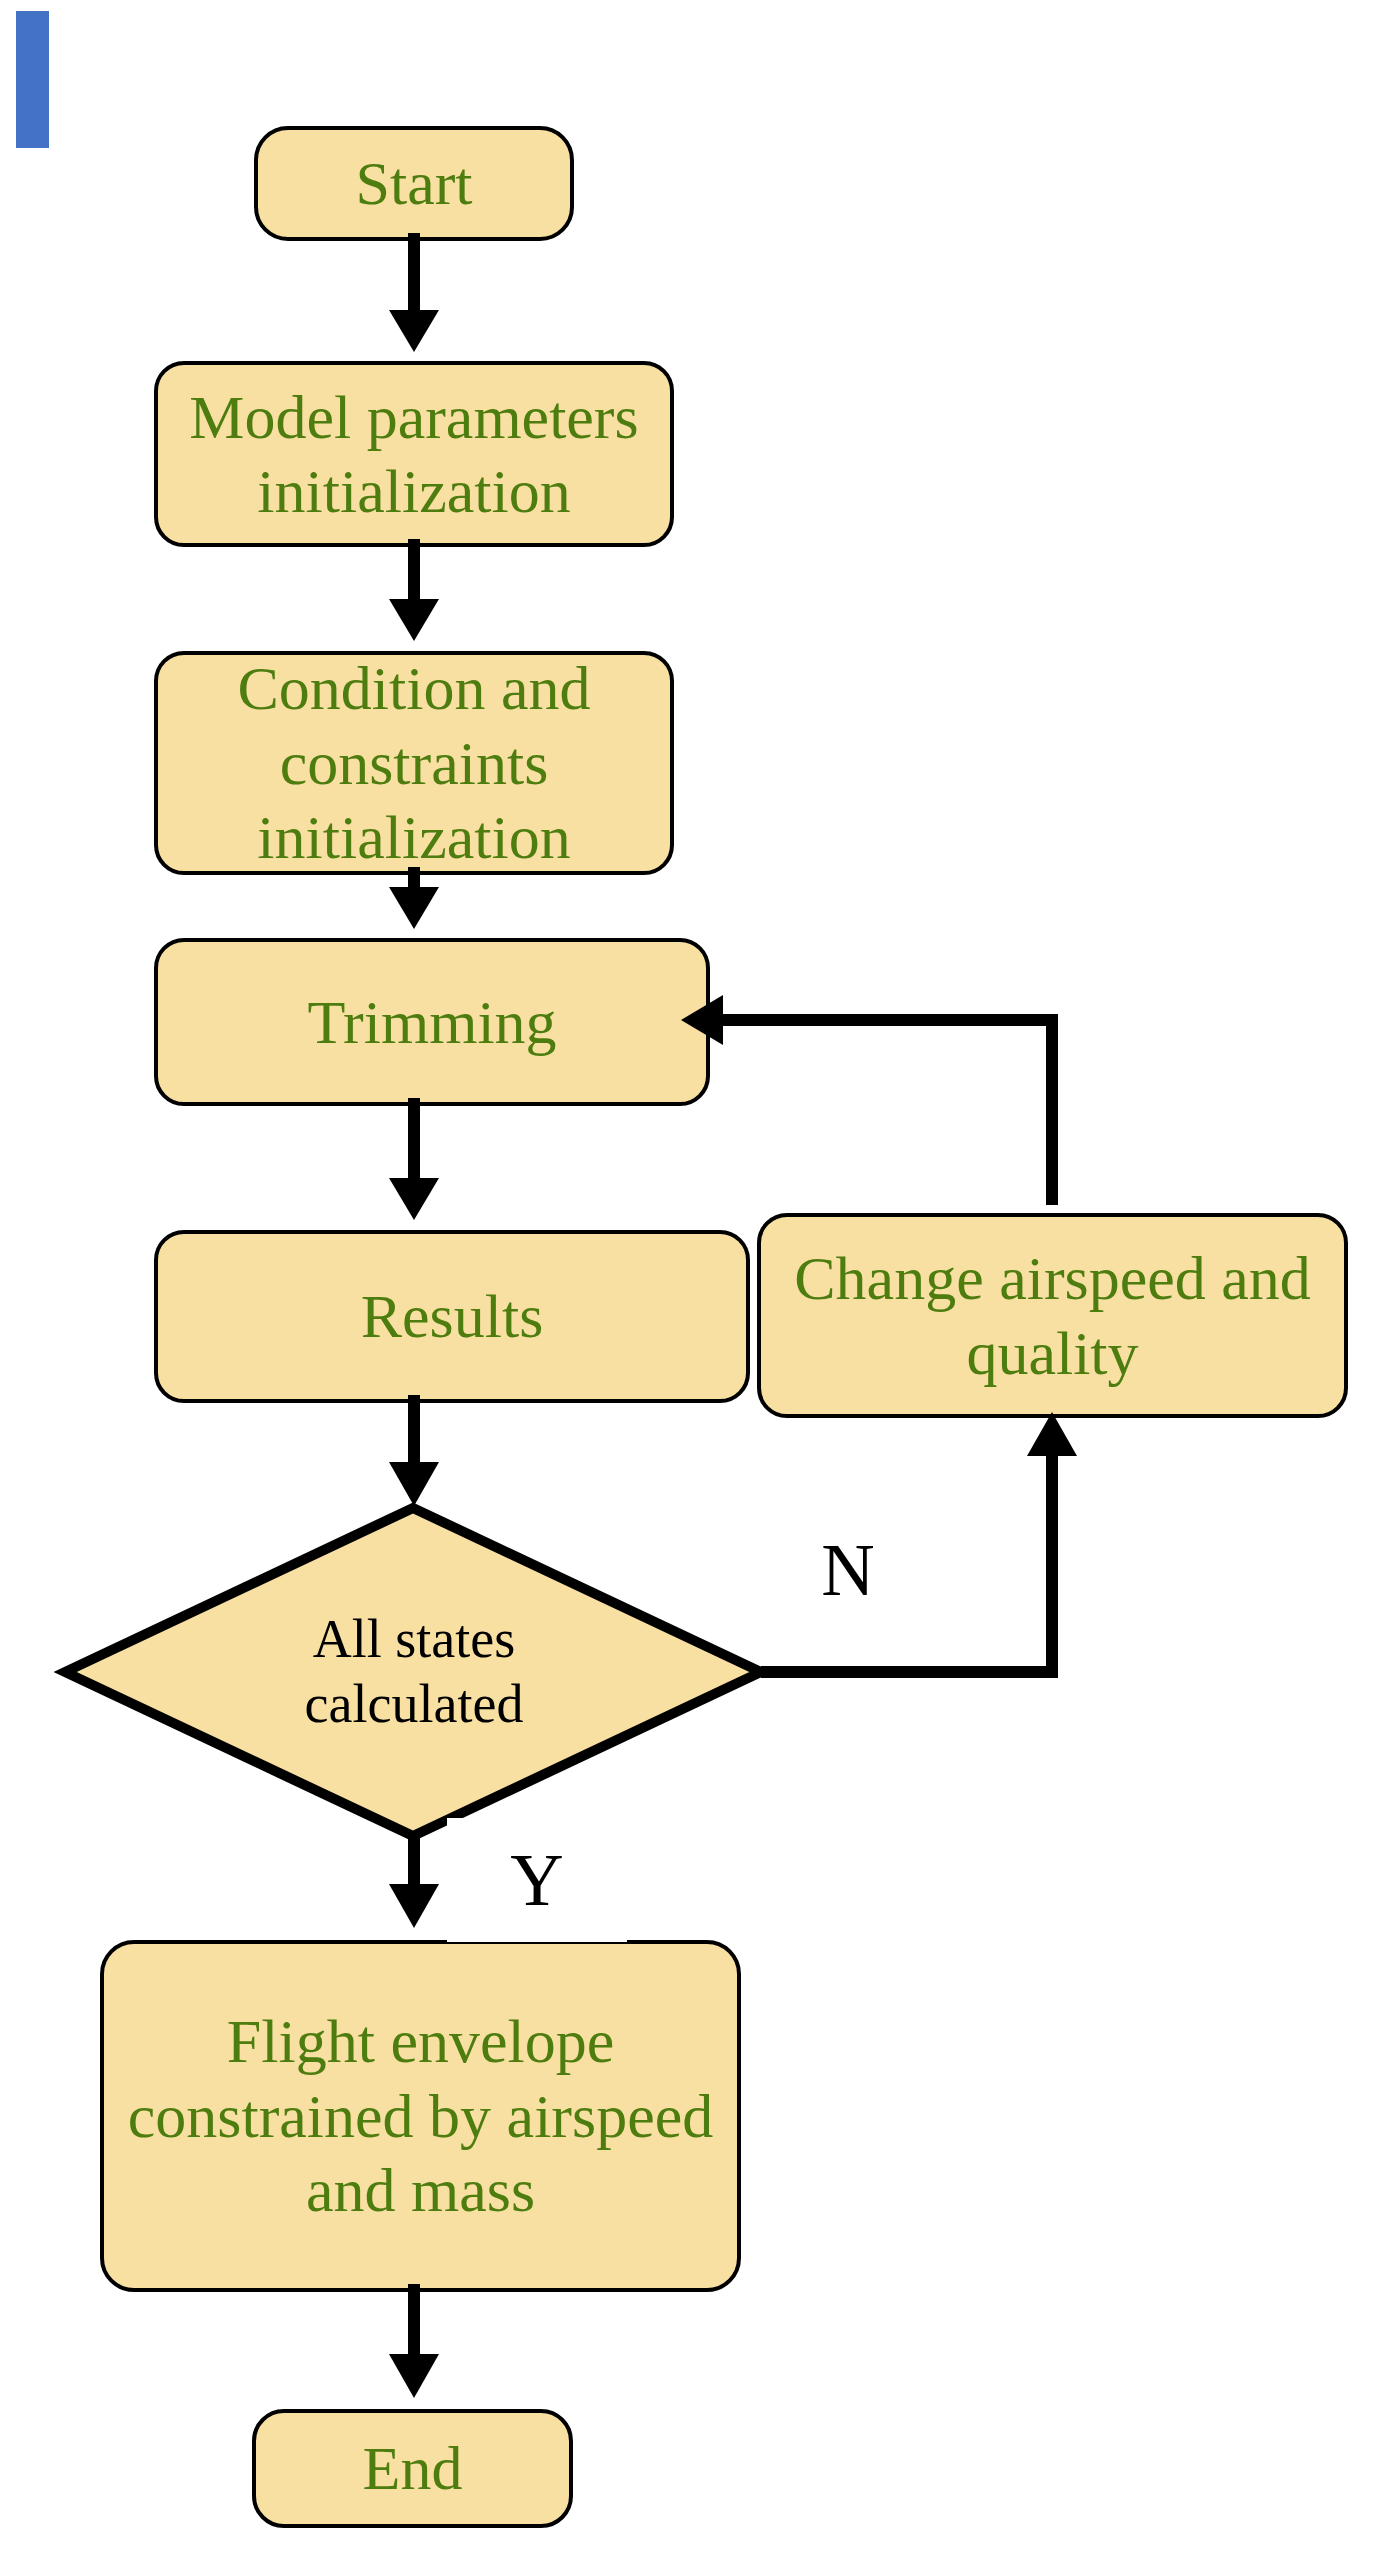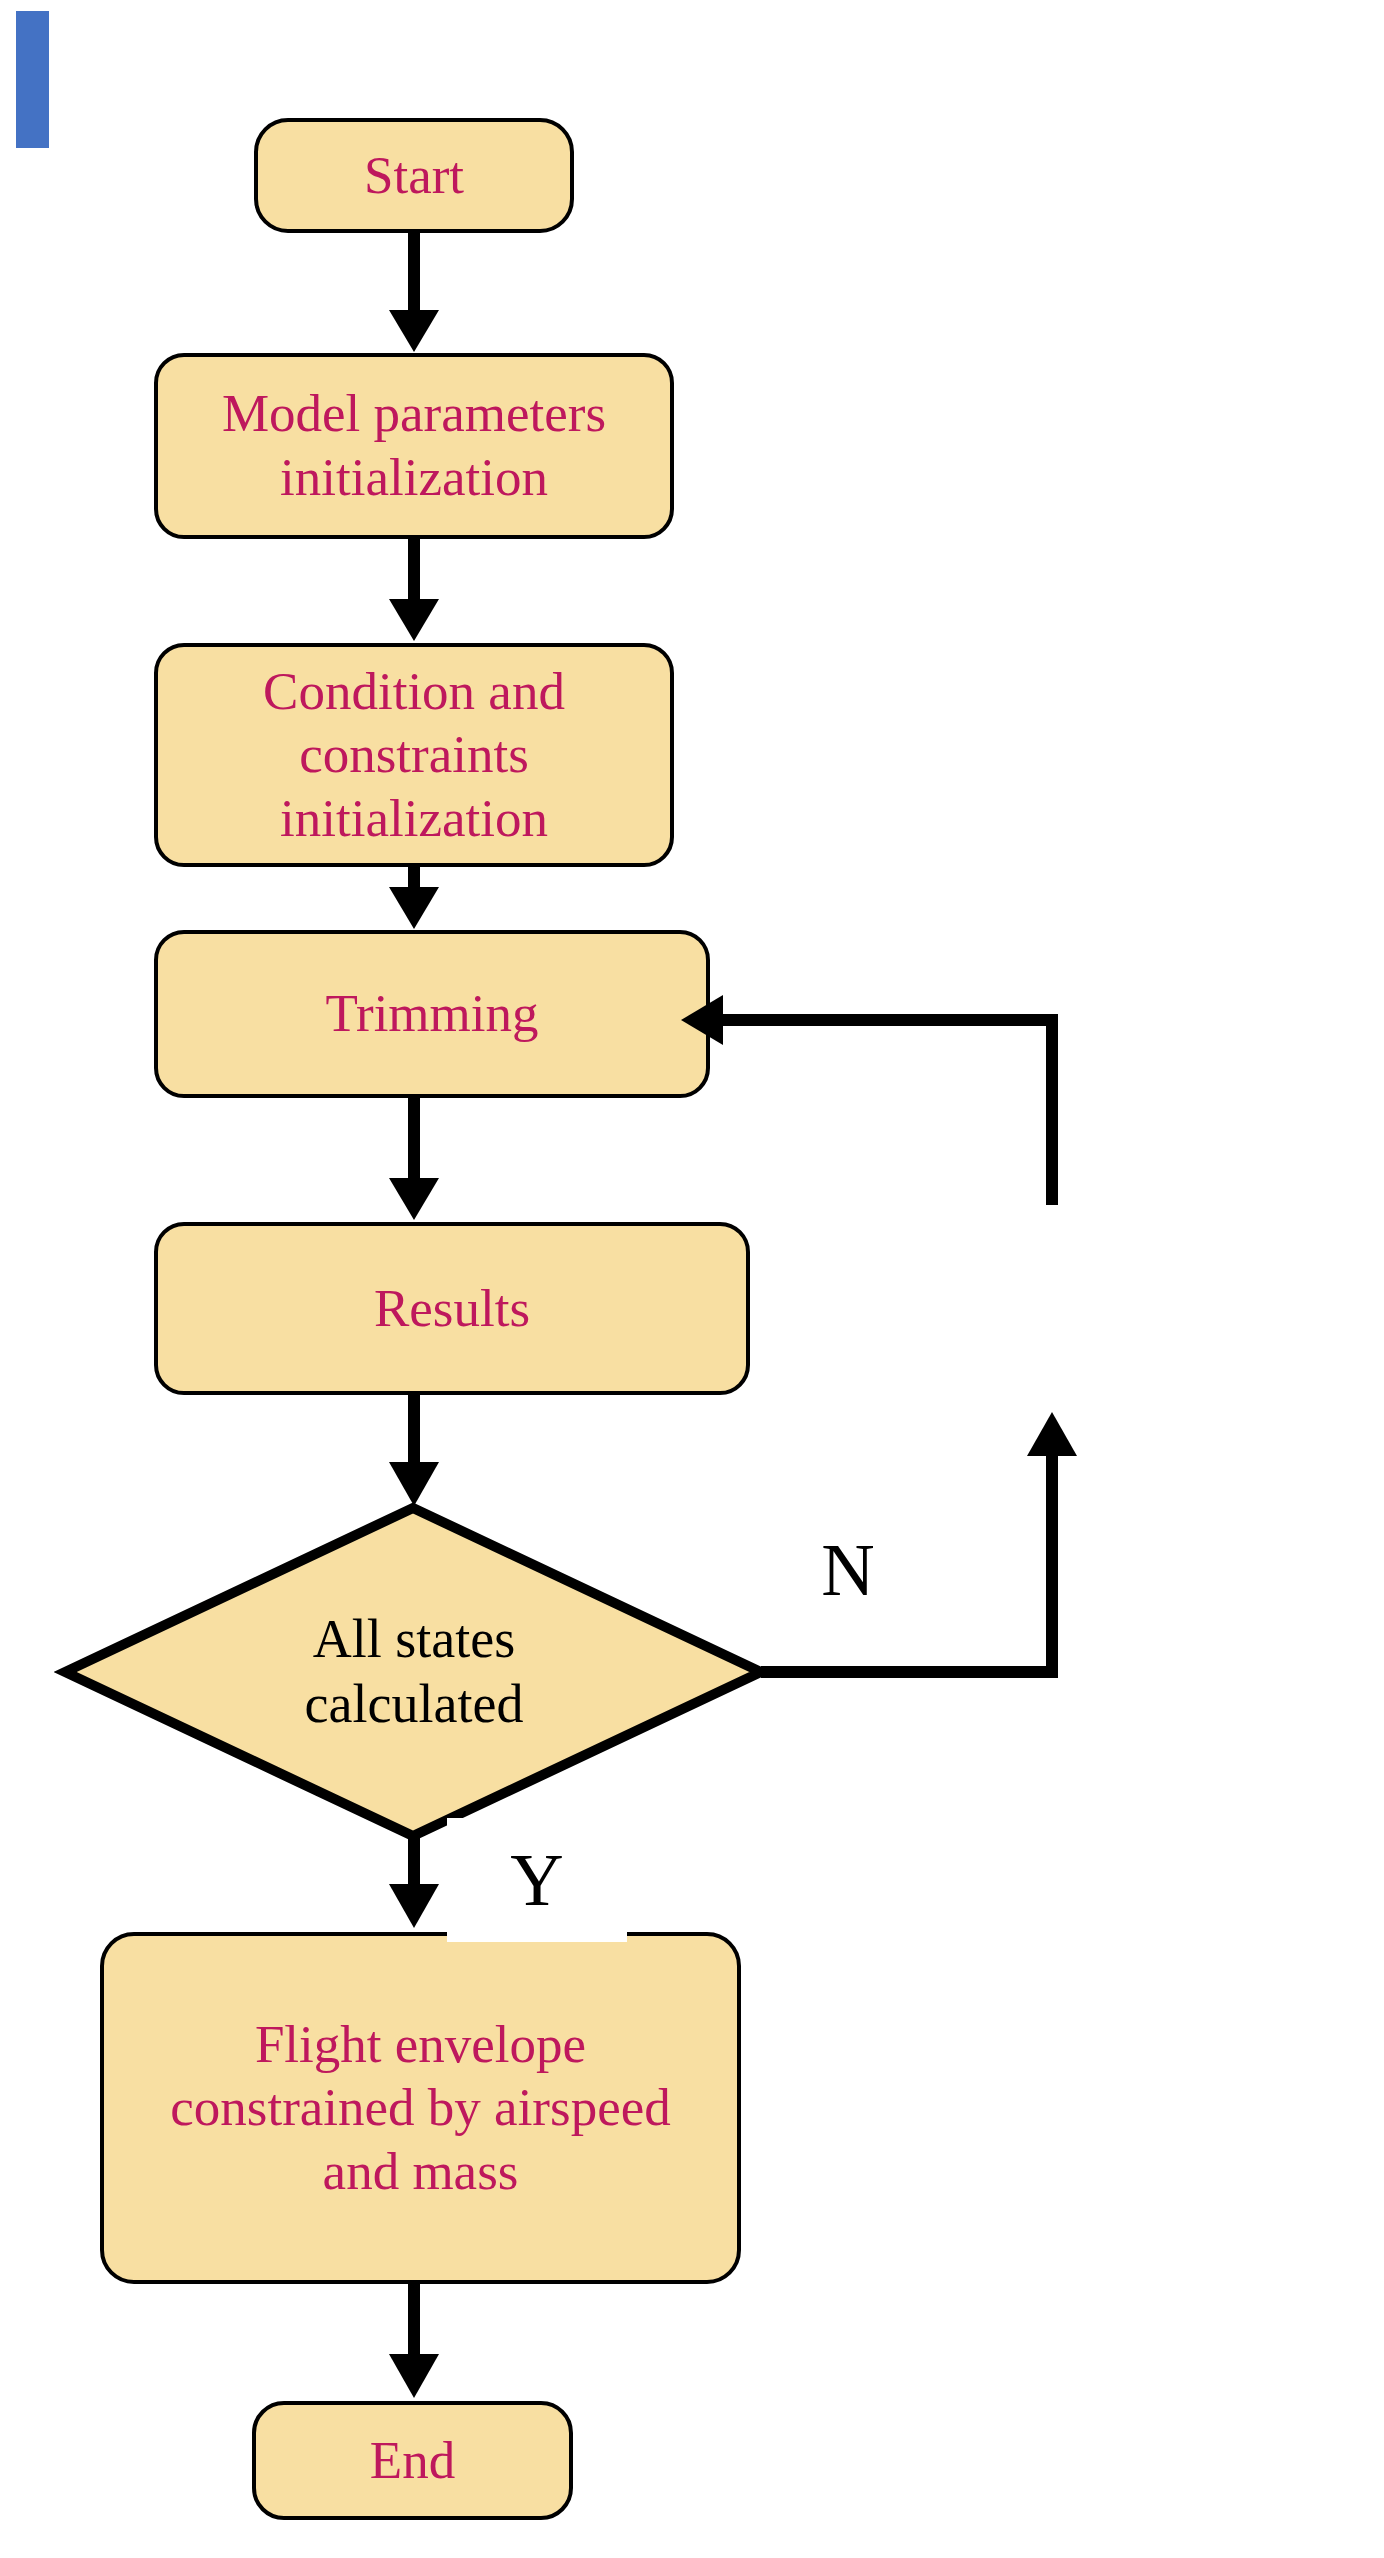--- a/index.html
+++ b/index.html
@@ -11,23 +11,24 @@
     overflow:hidden;
   }
   .node{
     position:absolute;
     box-sizing:border-box;
     background:#F8DFA2;
     border:4px solid #000000;
     border-radius:30px;
     display:flex;align-items:center;justify-content:center;
     text-align:center;
-    font-size:53px;line-height:1.2;color:#be185d;
+    font-size:62px;line-height:1.2;color:#4d7c0f;
     white-space:pre-line;
     z-index:1;
+    margin-top:8px;
   }
   .terminator{border-radius:34px;}
   #node-start   {left:254px;top:118px;width:320px;height:115px;}
   #node-model   {left:154px;top:353px;width:520px;height:186px;}
   #node-condition{left:154px;top:643px;width:520px;height:224px;border-radius:30px;}
   #node-trimming{left:154px;top:930px;width:556px;height:168px;}
   #node-results {left:154px;top:1222px;width:596px;height:173px;}
   #node-change  {left:757px;top:1205px;width:591px;height:205px;}
   #node-flight  {left:100px;top:1932px;width:641px;height:352px;}
   #node-end     {left:252px;top:2401px;width:321px;height:119px;border-radius:32px;}
@@ -62,20 +63,22 @@
   <div id="blue-artifact"></div>
 
   <div class="node terminator" id="node-start">Start</div>
   <div class="node" id="node-model">Model parameters
 initialization</div>
   <div class="node" id="node-condition">Condition and
 constraints
 initialization</div>
   <div class="node" id="node-trimming">Trimming</div>
   <div class="node" id="node-results">Results</div>
+  <div class="node" id="node-change">Change airspeed and
+quality</div>
   <div class="node terminator" id="node-flight">Flight envelope
 constrained by airspeed
 and mass</div>
   <div class="node terminator" id="node-end">End</div>
 
   <svg id="decision-svg" viewBox="0 0 718 350">
     <polygon points="359,11 707,175 359,339 11,175" fill="#F8DFA2" stroke="#000000" stroke-width="10" stroke-linejoin="miter"></polygon>
   </svg>
   <div id="decision-label">All states
 calculated</div>

